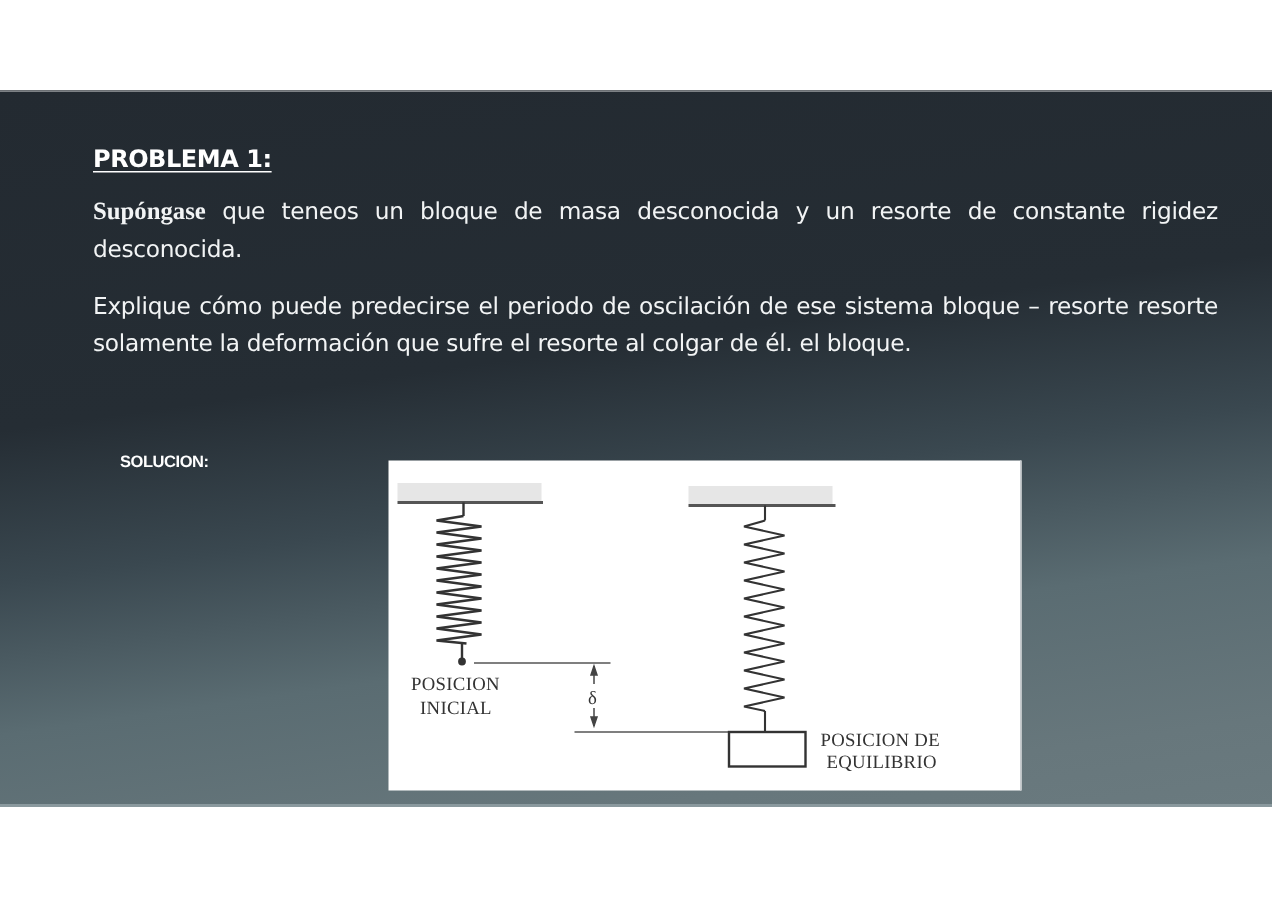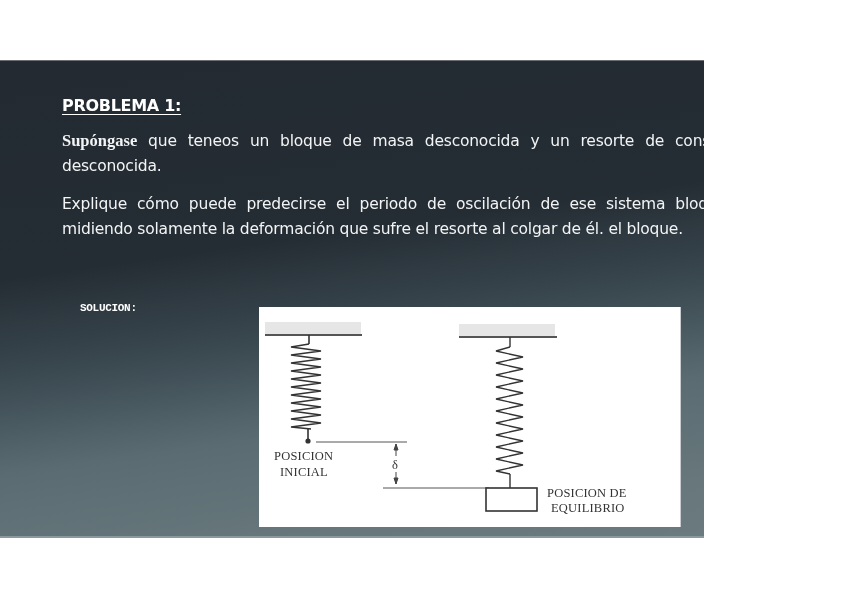--- a/index.html
+++ b/index.html
@@ -14,21 +14,21 @@
     .page {
       position: relative;
       width: 848px;
       height: 599px;
       background: #ffffff;
     }
     .slide {
       position: absolute;
       left: 0;
       top: 60px;
-      width: 704px;
+      width: 848px;
       height: 477px;
       border-top: 1px solid #6b6f73;
       background: linear-gradient(172deg, #232a31 0%, #252d34 38%, #3a4850 55%, #5a6c72 72%, #67777c 90%, #6a7a7f 100%);
       overflow: hidden;
     }
     .slide::after {
       content: "";
       position: absolute;
       left: 0; right: 0; bottom: 0;
       height: 2px;
@@ -63,21 +63,21 @@
       font-family: Liberation Serif, serif;
       font-weight: bold;
       font-size: 16.5px;
       letter-spacing: 0;
     }
     .solucion {
       position: absolute;
       left: 80px;
       top: 241px;
       color: #ffffff;
-      font-family: Liberation Mono, monospace;
+      font-family: Liberation Sans, sans-serif;
       font-weight: bold;
       font-size: 11px;
       letter-spacing: -0.3px;
     }
     .figure {
       position: absolute;
       left: 259px;
       top: 246px;
       width: 421px;
       height: 220px;
@@ -101,21 +101,21 @@
 </head>
 <body>
 
 <div class="page">
   <div class="slide">
 
     <div class="title">PROBLEMA 1:</div>
 
     <div class="para p1"><span class="lead">Supóngase</span><span> que teneos un bloque de masa desconocida y un resorte de constante rigidez desconocida.</span></div>
 
-    <div class="para p2">Explique cómo puede predecirse el periodo de oscilación de ese sistema bloque – periodo midiendo solamente la deformación que sufre el resorte al colgar de él. el bloque.</div>
+    <div class="para p2">Explique cómo puede predecirse el periodo de oscilación de ese sistema bloque – resorte resorte solamente la deformación que sufre el resorte al colgar de él. el bloque.</div>
 
     <div class="solucion">SOLUCION:</div>
 
     <div class="figure">
       <svg viewBox="0 0 421 220" xmlns="http://www.w3.org/2000/svg">
 
         <g>
           <rect x="6" y="15" width="96" height="12" fill="#e6e6e6"></rect>
           <line x1="6" y1="28" x2="103" y2="28" stroke="#555" stroke-width="2"></line>
         </g>

